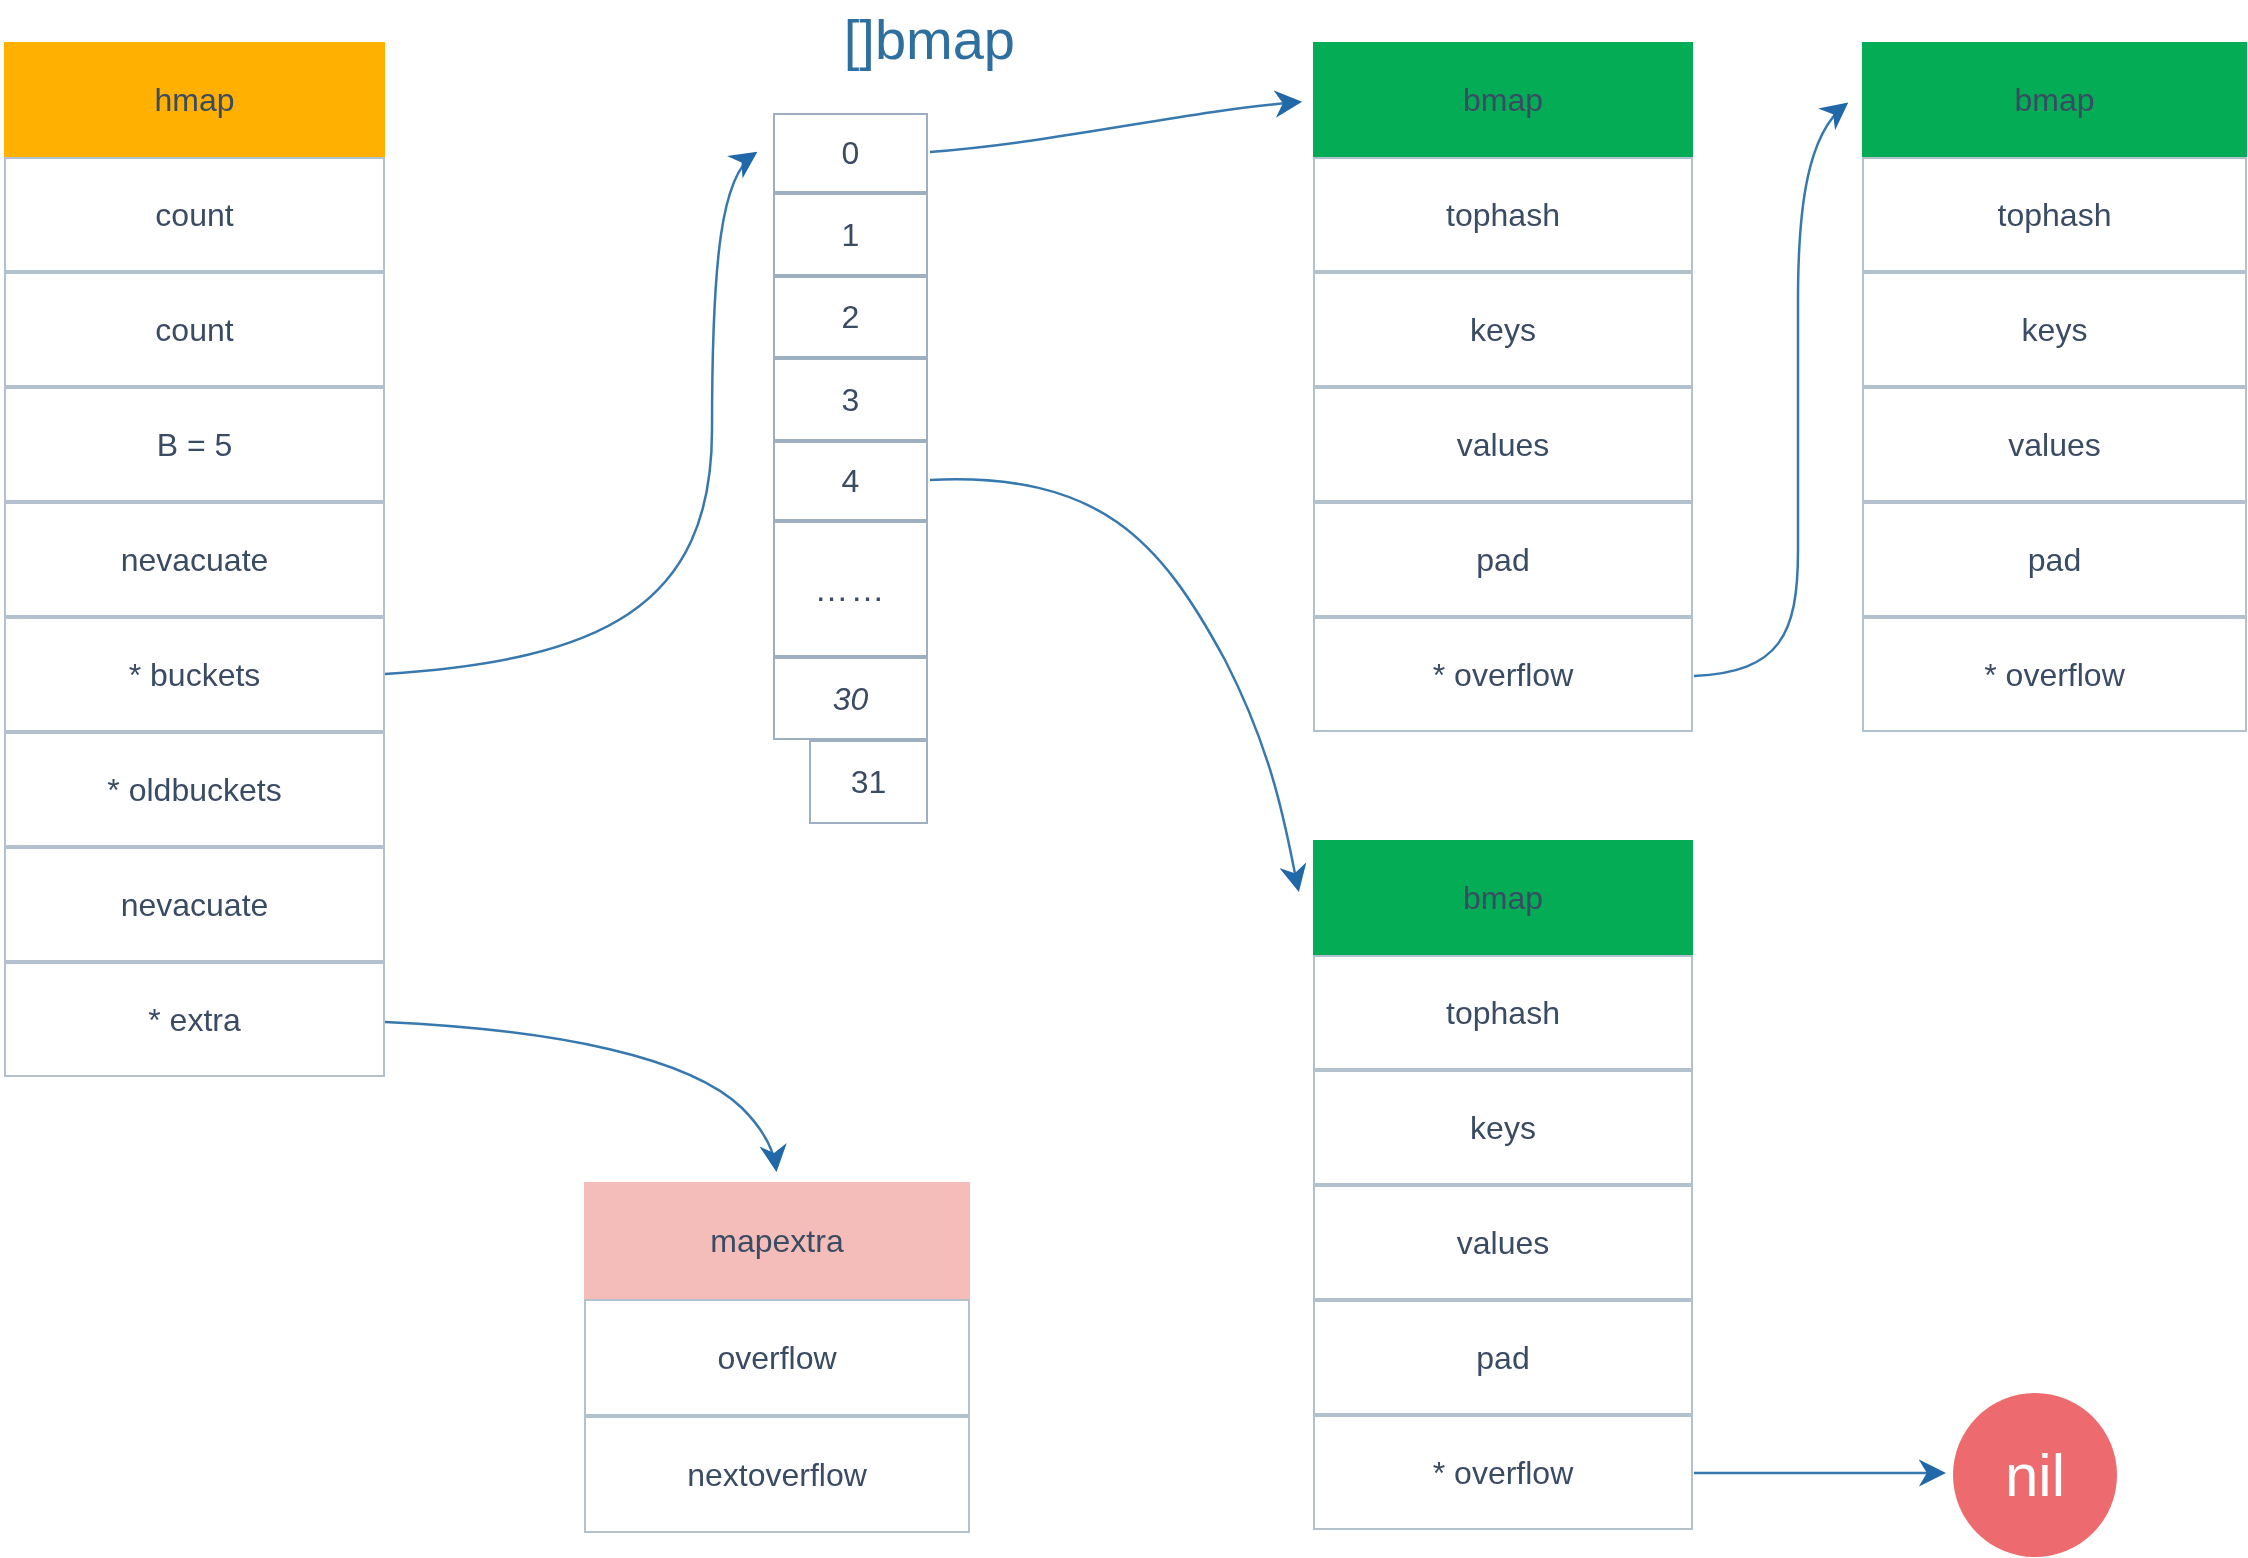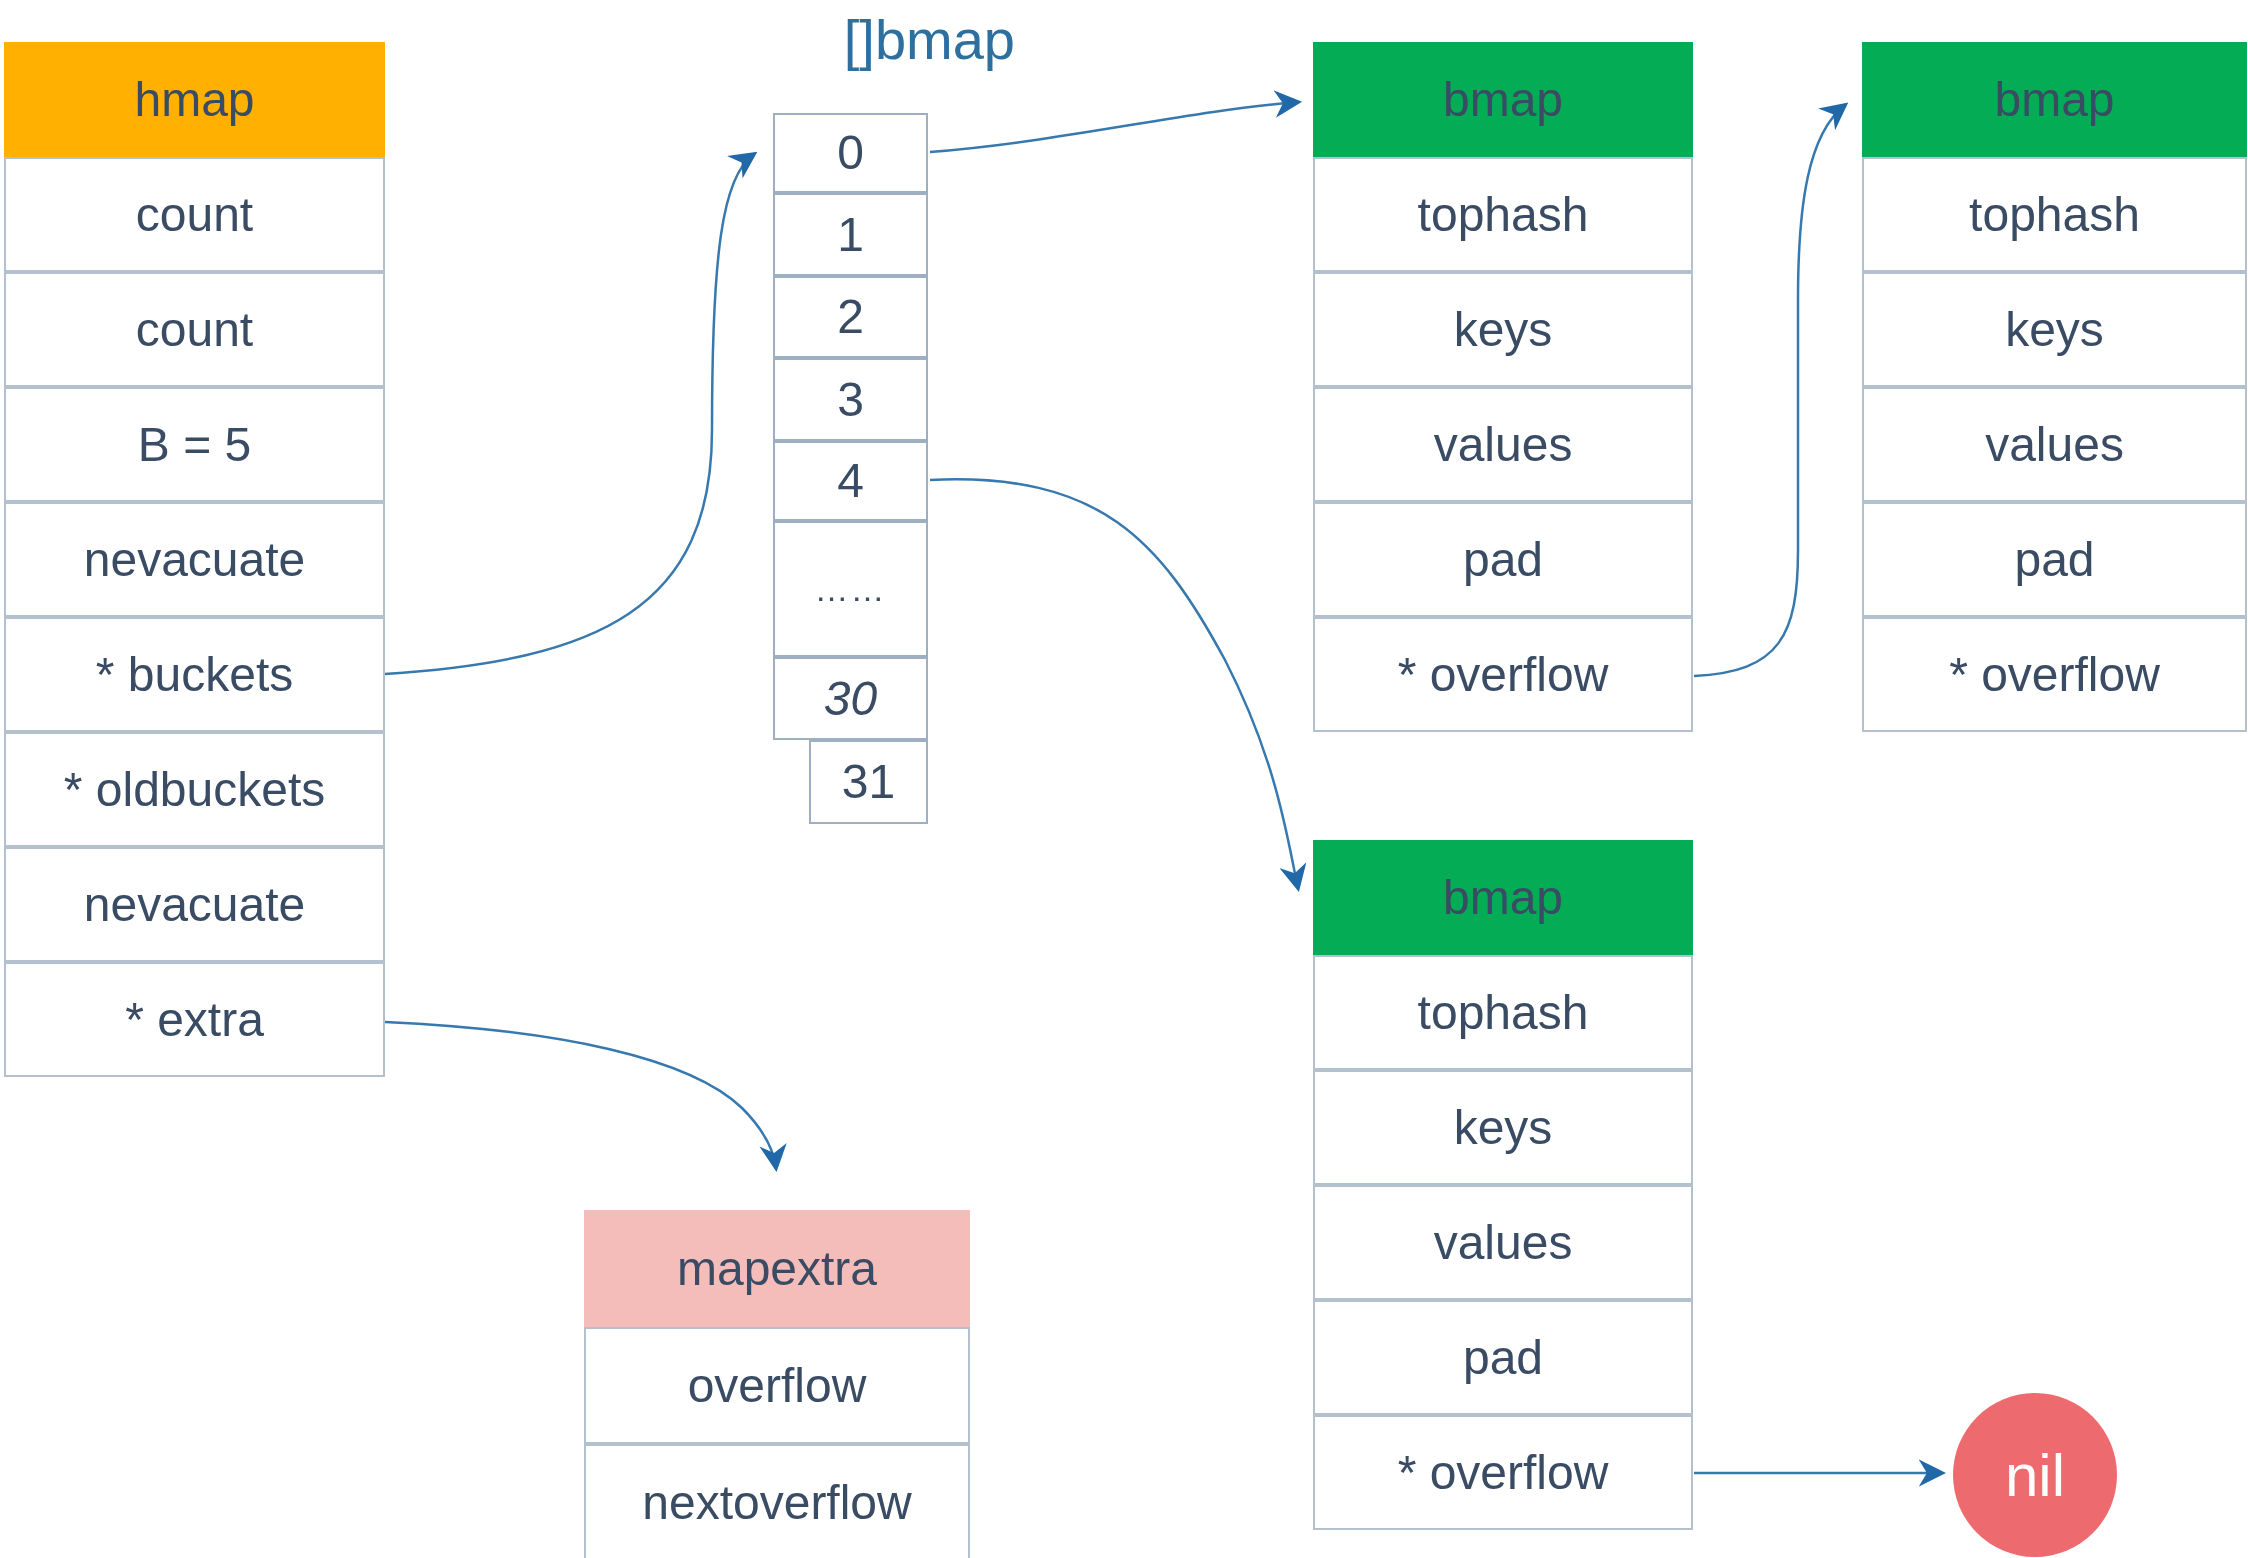--- a/index.html
+++ b/index.html
@@ -10,30 +10,30 @@
     font-family:"Liberation Sans", sans-serif;
     color:var(--text,#3A4B64);
     overflow:hidden;
   }
   .table { position:absolute; display:flex; flex-direction:column; }
   .cell {
     box-sizing:border-box;
     display:flex; align-items:center; justify-content:center;
     background:#ffffff;
     border:2px solid var(--border,#B3C1CF);
-    font-size:48px;
+    font-size:32px;
     line-height:1;
     white-space:pre;
   }
   .row115 { height:115px; }
   .row117 { height:117px; }
   .header { border:none; }
   .hmap-header   { background:var(--hmap_header,#FFB000); }
   .bmap-header   { background:var(--bmap_header,#04AD55);text-align:right; }
-  .mapextra-header { background:var(--mapextra_header,#F5BDB9);margin-top:28px; }
+  .mapextra-header { background:var(--mapextra_header,#F5BDB9); }
   .array .cell { border-color:var(--array_border,#9FAFC2); }
   .dots-cell { font-size:34px; letter-spacing:2px; }
   .array-label {
     position:absolute; left:695px; top:8px; width:320px;
     text-align:right; font-size:56px; line-height:1.15;
     color:var(--label_blue,#2D6F9F);
   }
   .nil-circle {
     position:absolute; left:1953px; top:1393px;
     width:164px; height:164px; border-radius:50%;

